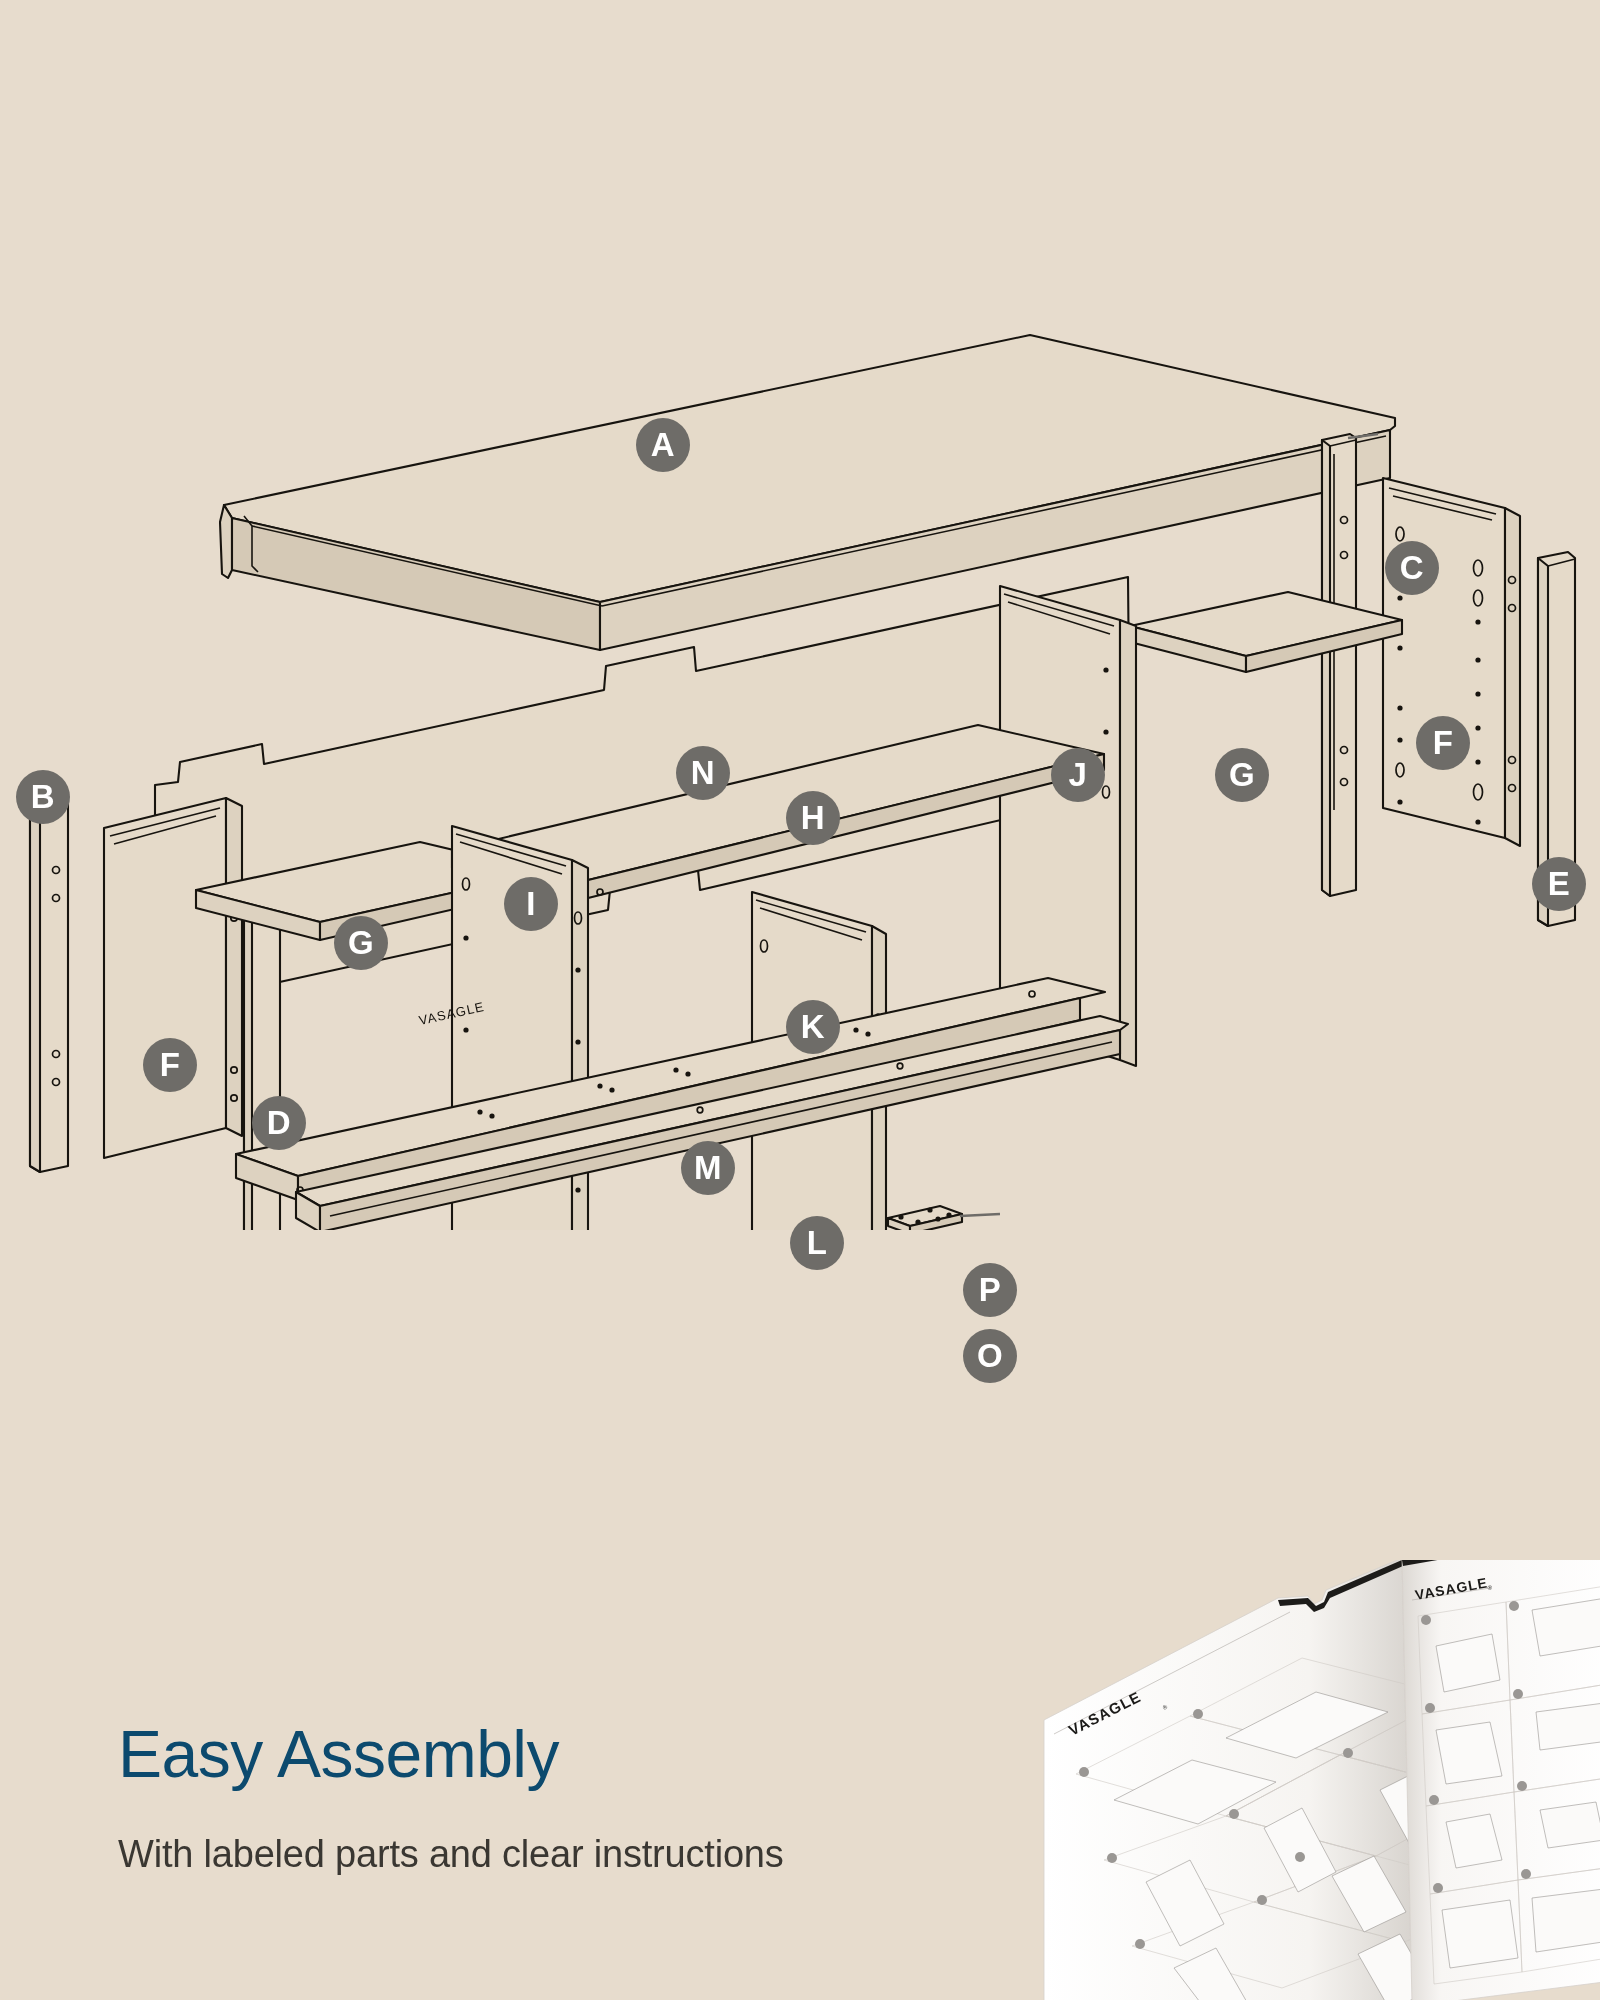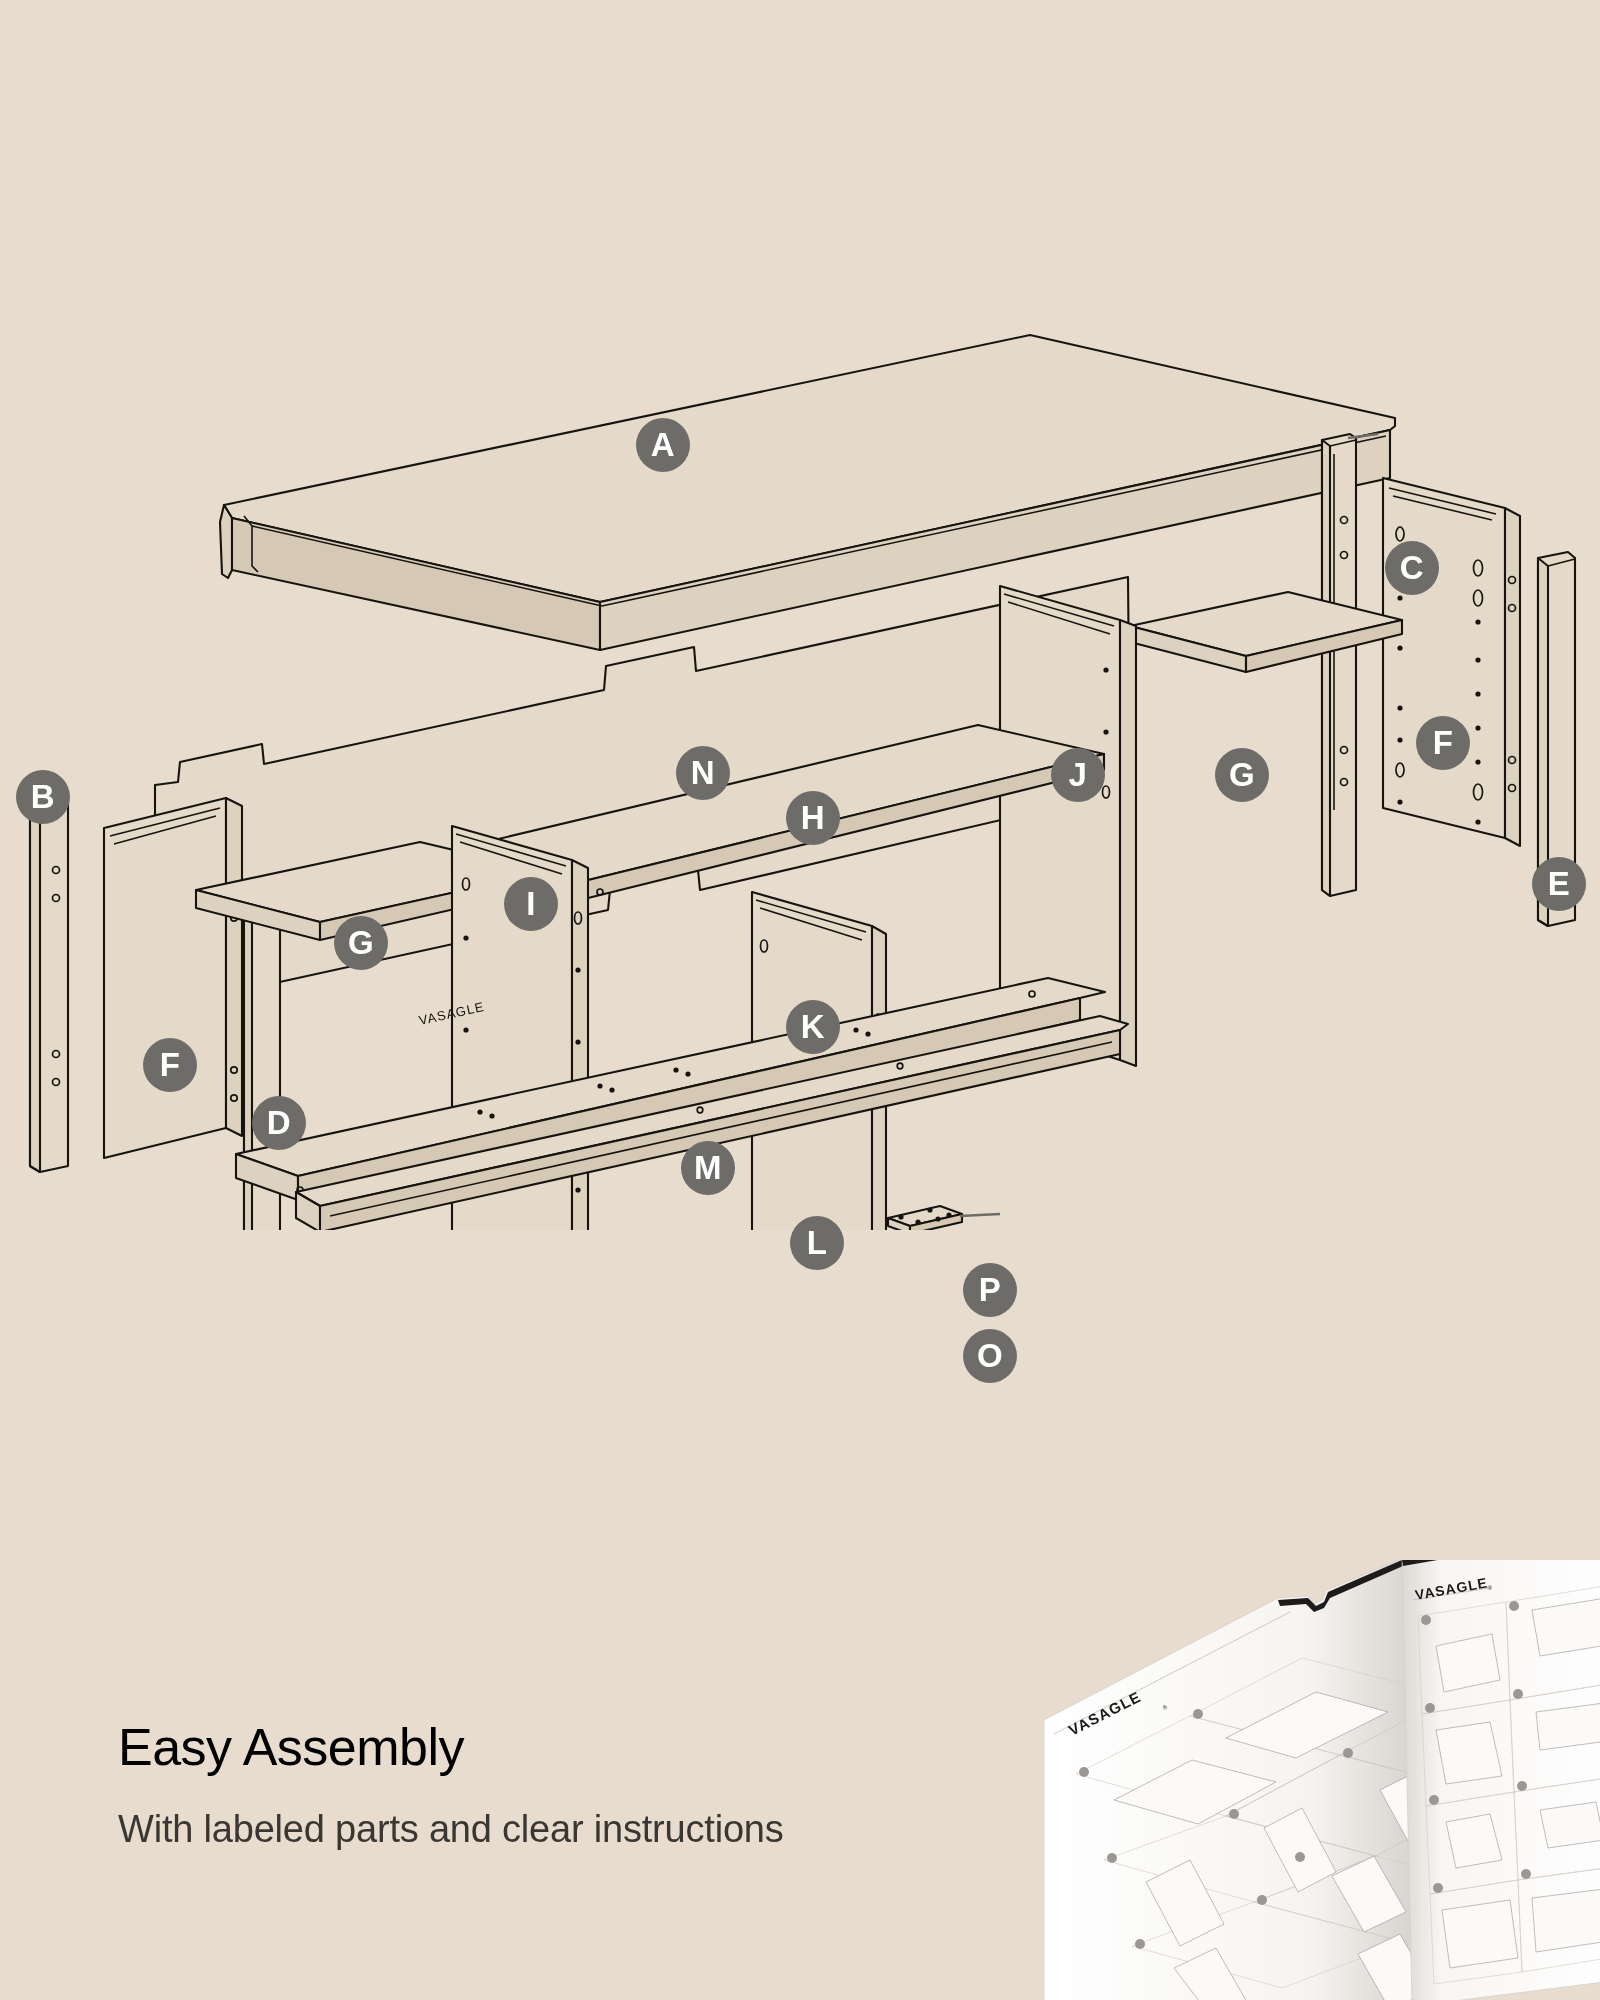--- a/index.html
+++ b/index.html
@@ -51,29 +51,29 @@
   }
 
   
   #caption {
     position: absolute;
     left: 118px; top: 1720px;
     width: 1000px;
   }
   #caption h1 {
     font-family: "Liberation Sans", sans-serif;
-    font-size: 52px;
+    font-size: 66px;
     font-weight: 400;
-    color: #000000;
+    color: #0c4a6e;
     letter-spacing: -0.5px;
     line-height: 1.04;
     white-space: nowrap;
   }
   #caption p {
-    margin-top: 34px;
+    margin-top: 44px;
     font-family: "Liberation Sans", sans-serif;
     font-size: 38px;
     font-weight: 400;
     color: #3a3732;
     letter-spacing: -0.2px;
     white-space: nowrap;
   }
 
   
   #booklet {

